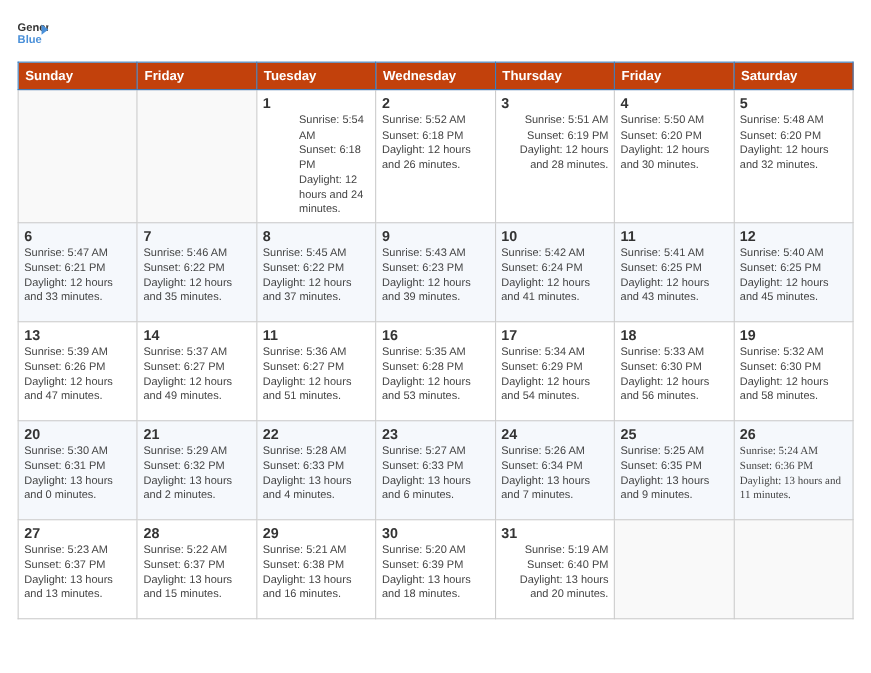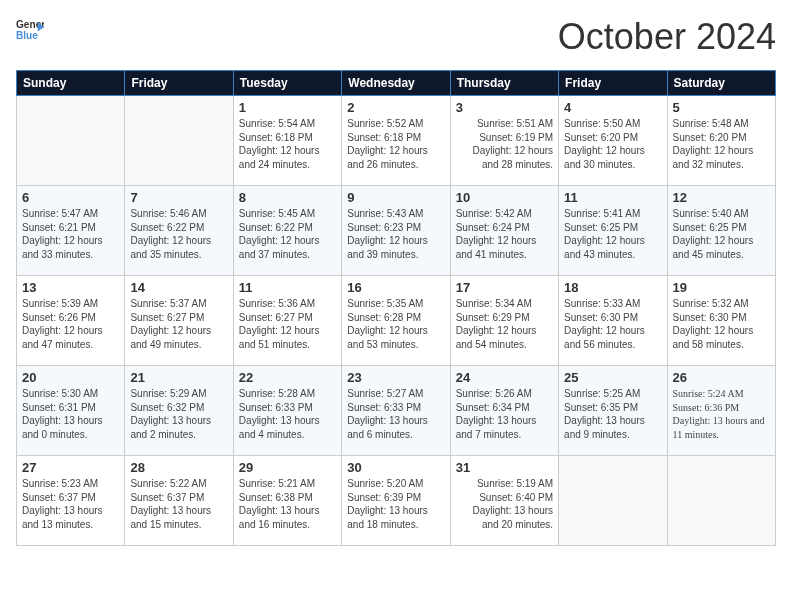--- a/index.html
+++ b/index.html
@@ -36,21 +36,21 @@
     .subtitle {
       font-size: 14px;
       color: #555;
     }
     .calendar {
       width: 100%;
       border-collapse: collapse;
       font-size: 11px;
     }
     .calendar th {
-      background: #0f172a;
+      background: #c2410c;
       color: #fff;
       padding: 5px 6px;
       text-align: left;
       font-size: 12px;
       font-weight: bold;
       border: 1px solid #3a7fc1;
     }
     .calendar td {
       border: 1px solid #ccc;
       vertical-align: top;
@@ -82,21 +82,20 @@
 
 <div class="header">
   <div class="logo">
     <svg class="logo-icon" viewBox="0 0 36 36">
       <text x="0" y="16" font-size="13" font-weight="bold" fill="#333">General</text>
       <text x="0" y="30" font-size="13" font-weight="bold" fill="#4a90d9">Blue</text>
       <polygon points="28,8 36,14 28,20" fill="#4a90d9"></polygon>
     </svg>
   </div>
   <div class="title-section">
-    <div class="month-title">October 2024</div>
   </div>
 </div>
 
 <table class="calendar">
   <thead>
     <tr>
     <th>Sunday</th>
         <th>Friday</th>
         <th>Tuesday</th>
         <th>Wednesday</th>
@@ -104,21 +103,21 @@
         <th>Friday</th>
         <th>Saturday</th>
       </tr>
   </thead>
   <tbody id="calendar-body">
   <tr>
         <td class="empty-cell"></td>
         <td class="empty-cell"></td>
         <td>
           <div class="day-num">1</div>
-          <div class="day-info" style="white-space: pre-line;">Sunrise: 5:54 AM
+          <div class="day-info" style="white-space: pre-line; margin-left: 33px;">Sunrise: 5:54 AM
 Sunset: 6:18 PM
 Daylight: 12 hours and 24 minutes.</div>
         </td>
         <td>
           <div class="day-num">2</div>
           <div class="day-info" style="white-space: pre-line;">Sunrise: 5:52 AM
 Sunset: 6:18 PM
 Daylight: 12 hours and 26 minutes.</div>
         </td>
         <td>

